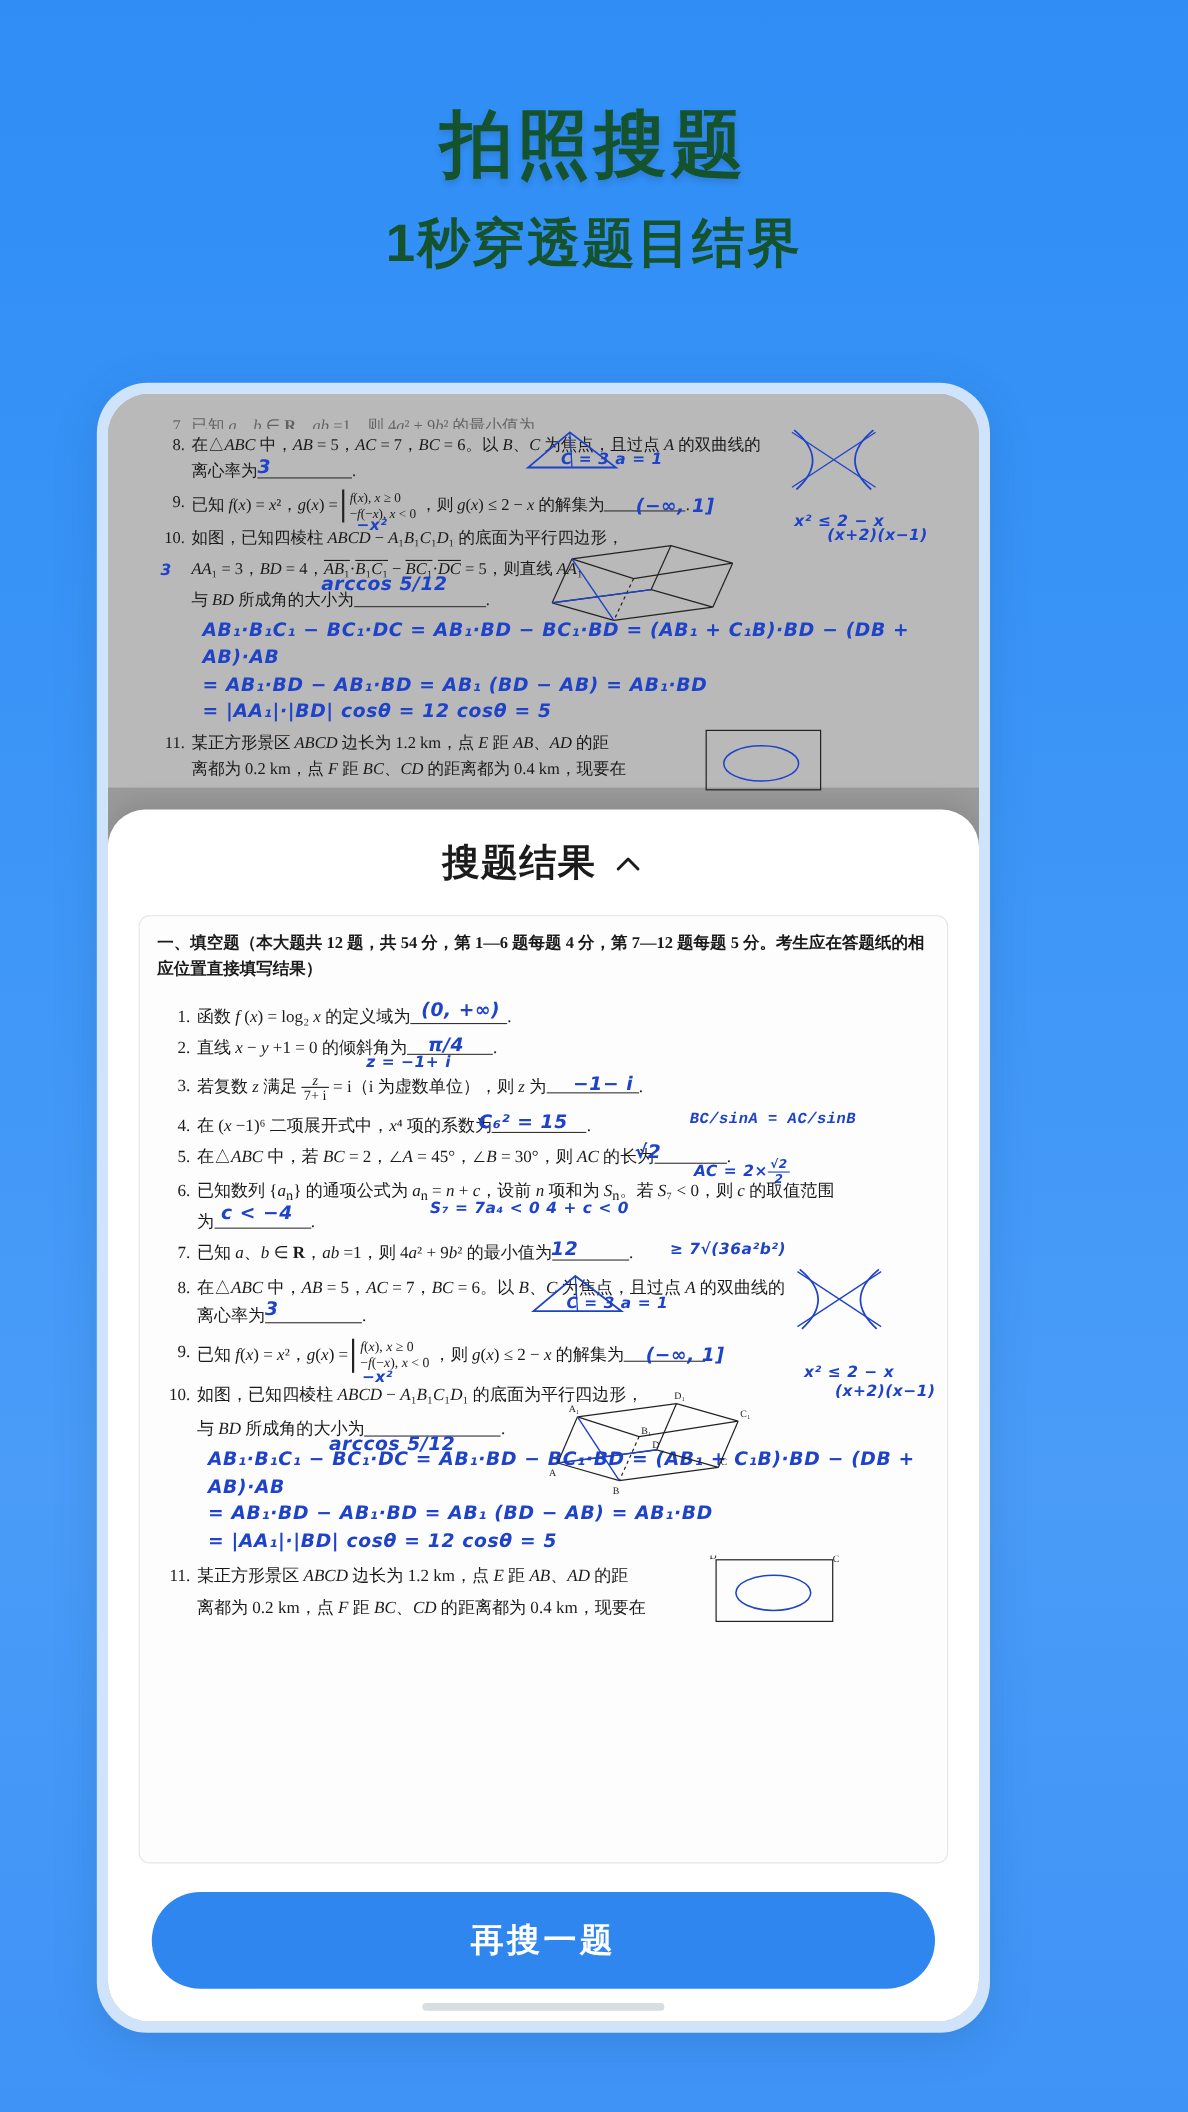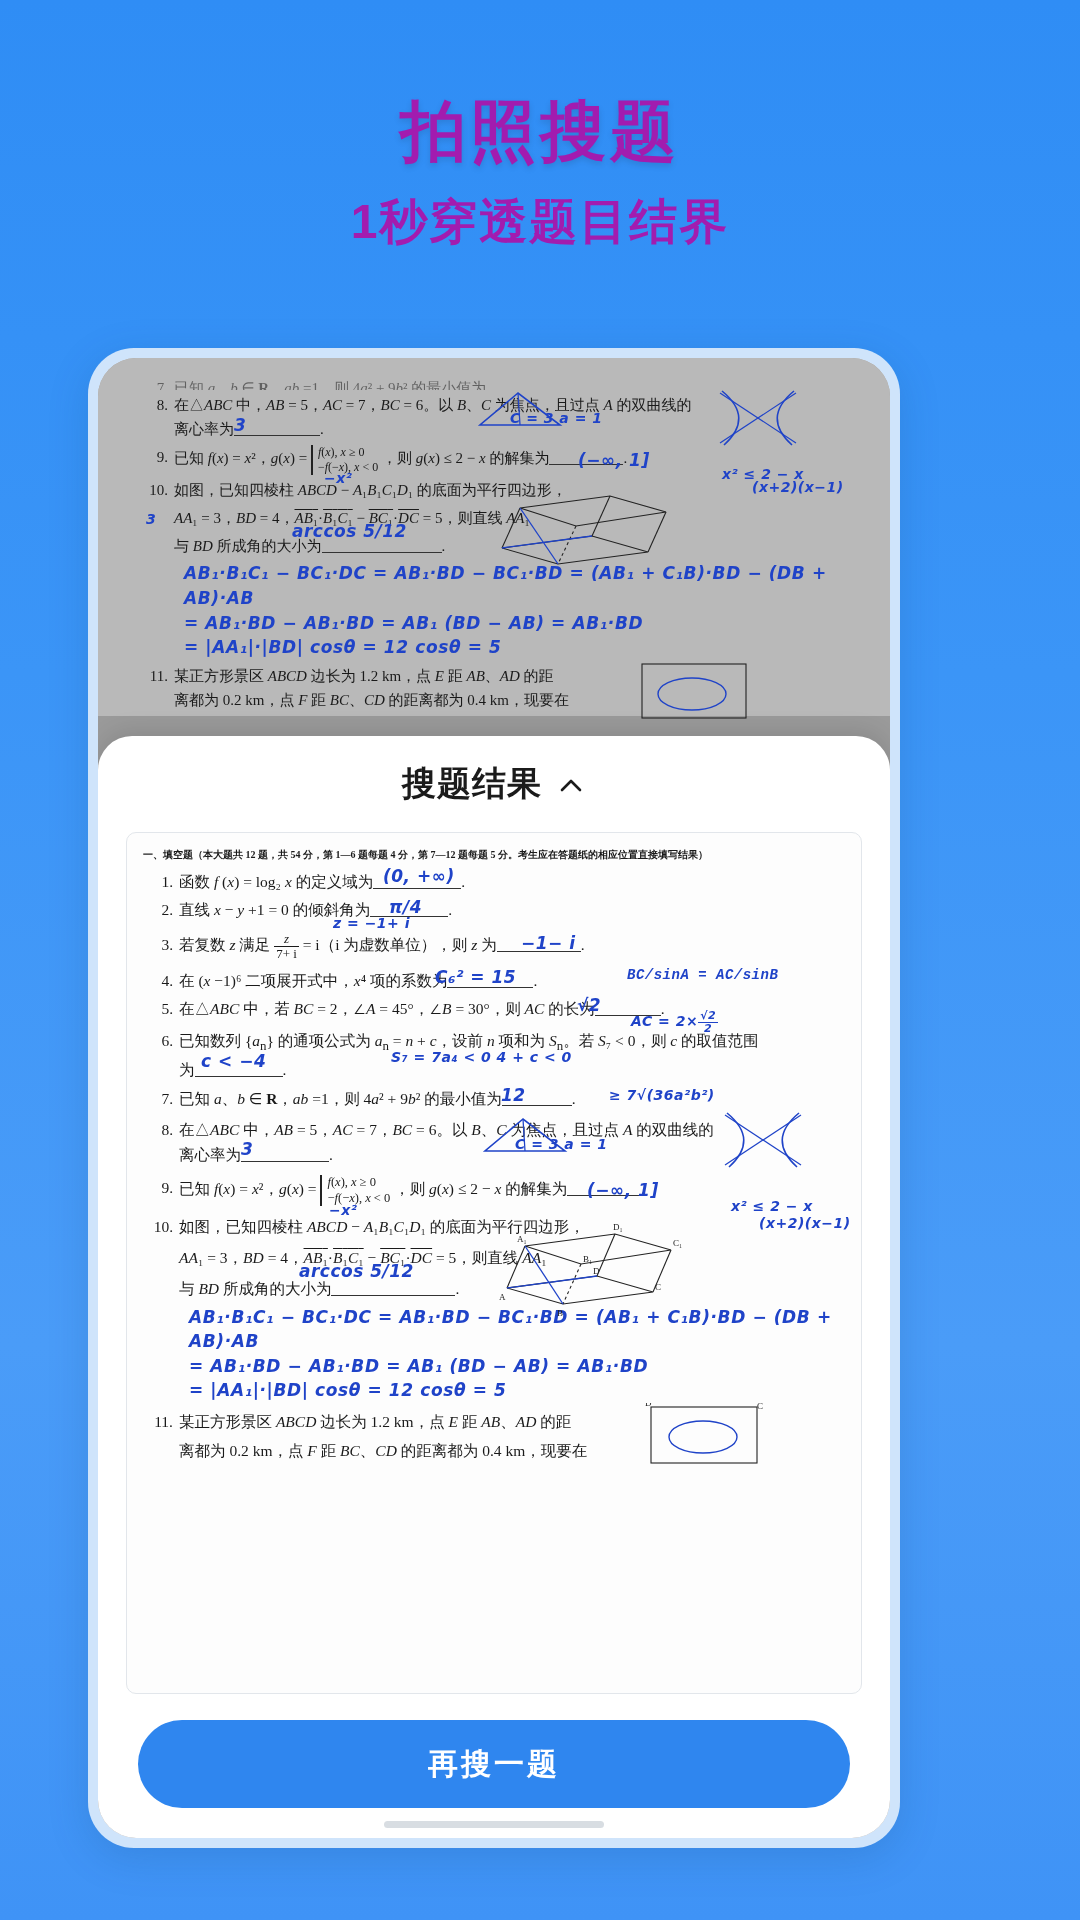--- a/index.html
+++ b/index.html
@@ -12,21 +12,21 @@
     font-family: "Liberation Sans", sans-serif;
     background: linear-gradient(180deg, #2f8df5 0%, #3b95f7 35%, #4a9cf8 70%, #3f93f6 100%);
     overflow: hidden;
     position: relative;
   }
 
   
   .header {
     padding-top: 92px;
     text-align: center;
-    color: #a21caf;
+    color: #14532d;
   }
   .header-title {
     font-size: 66px;
     font-weight: bold;
     letter-spacing: 4px;
     line-height: 1.2;
     text-shadow: 0 3px 6px rgba(0,0,0,0.12);
   }
   .header-sub {
     margin-top: 22px;
@@ -126,23 +126,23 @@
     font-family: "Liberation Serif", serif;
     color: #1a1a1a;
     font-size: 15.5px;
     line-height: 1.62;
     padding: 14px 16px 0 16px;
     box-sizing: border-box;
   }
   .ws.small { font-size: 15px; }
   .ws .intro {
     font-weight: bold;
-    font-size: 10px;
+    font-size: 15px;
     line-height: 1.55;
-    margin-bottom: 6px;
+    margin-bottom: 18px;
   }
   .ws .q {
     display: flex;
     align-items: flex-start;
     margin-bottom: 3px;
     position: relative;
   }
   .ws .num {
     width: 30px;
     flex: 0 0 30px;
@@ -450,21 +450,20 @@
               <span class="ink abs ln" style="left:408px;top:2px;">(−∞, 1]</span>
               <span class="ink abs sm" style="left:552px;top:20px;">x² ≤ 2 − x</span>
               <span class="ink abs sm" style="left:150px;top:24px;">−x²</span>
             </div>
           </div>
 
           <div class="q" style="margin-top:8px;">
             <div class="num">10.</div>
             <div class="body">
               如图，已知四棱柱 <i>ABCD</i> − <i>A</i>₁<i>B</i>₁<i>C</i>₁<i>D</i>₁ 的底面为平行四边形，
-              <div style="margin-top:6px;"><i>AA</i>₁ = 3，<i>BD</i> = 4，<span style="text-decoration:overline"><i>AB</i>₁</span>·<span style="text-decoration:overline"><i>B</i>₁<i>C</i>₁</span> − <span style="text-decoration:overline"><i>BC</i>₁</span>·<span style="text-decoration:overline"><i>DC</i></span> = 5，则直线 <i>AA</i>₁</div>
               <div style="margin-top:6px;">与 <i>BD</i> 所成角的大小为<span class="blank" style="min-width:124px"></span>.</div>
               <span class="ink abs ln" style="left:120px;top:44px;">arccos 5/12</span>
               <span class="ink abs sm" style="left:580px;top:-2px;">(x+2)(x−1)</span>
               <span class="fig" style="left:316px;top:6px;">
                 <svg width="196" height="100" viewBox="0 0 196 100">
                   <polygon points="30,26 120,14 176,30 86,44" fill="none" stroke="#222" stroke-width="1.1"></polygon>
                   <polygon points="12,68 102,56 158,72 68,84" fill="none" stroke="#222" stroke-width="1.1"></polygon>
                   <line x1="30" y1="26" x2="12" y2="68" stroke="#222" stroke-width="1.1"></line>
                   <line x1="120" y1="14" x2="102" y2="56" stroke="#222" stroke-width="1.1"></line>
                   <line x1="176" y1="30" x2="158" y2="72" stroke="#222" stroke-width="1.1"></line>

